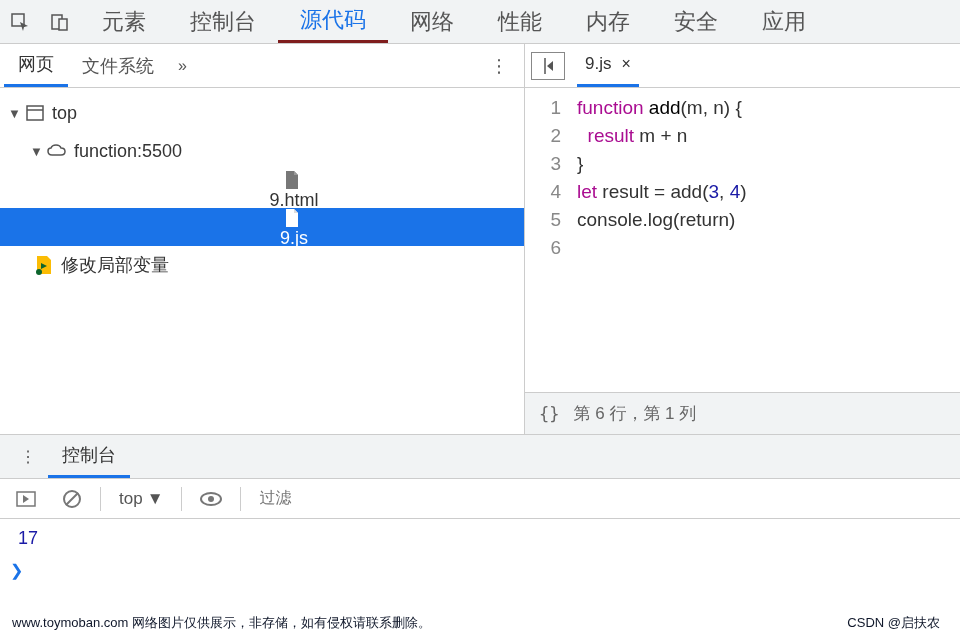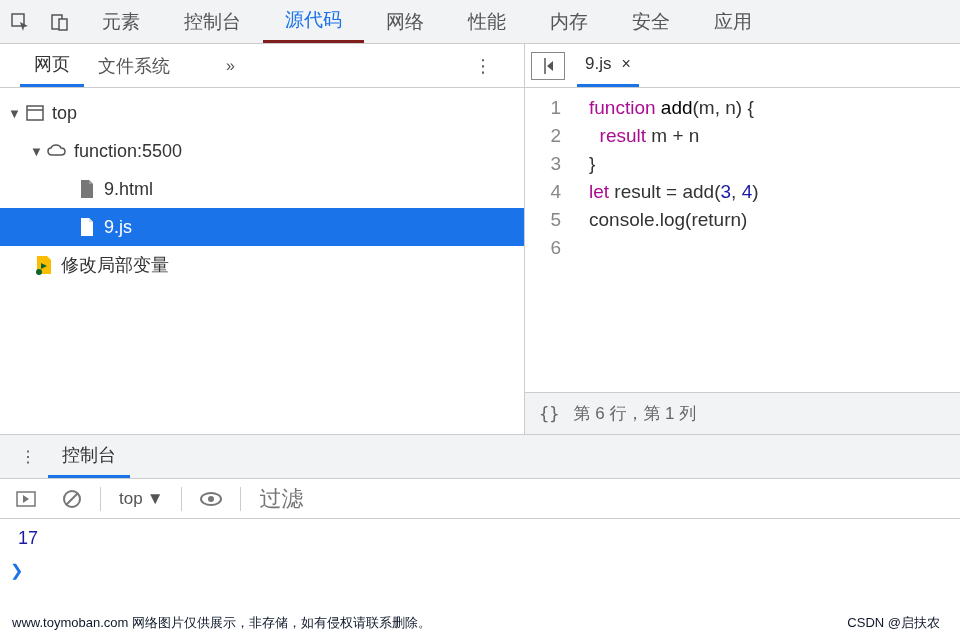--- a/index.html
+++ b/index.html
@@ -1,67 +1,67 @@
 <!DOCTYPE html>
 <html><head>
   <meta charset="utf-8">
   <style>
     * { margin: 0; padding: 0; box-sizing: border-box; font-family: "Segoe UI", Arial, sans-serif; }
     body { width: 960px; height: 634px; background: #fff; overflow: hidden; color: #333; }
     
     .top-tabs { display: flex; height: 44px; border-bottom: 1px solid #ccc; align-items: center; background: #f1f3f4; }
     .top-tabs .tool-icon { width: 40px; display: flex; align-items: center; justify-content: center; }
-    .top-tabs .tab { padding: 0 22px; font-size: 19px; color: #555; cursor: pointer; height: 100%; display: flex; align-items: center; }
+    .top-tabs .tab { padding: 0 22px; font-size: 22px; color: #555; cursor: pointer; height: 100%; display: flex; align-items: center; }
     .top-tabs .tab.active { color: #1a73e8; border-bottom: 3px solid #7f1d1d; }
     
     .main { display: flex; height: 390px; }
     
     .left-panel { width: 525px; border-right: 1px solid #ccc; display: flex; flex-direction: column; }
-    .left-tabs { display: flex; height: 44px; align-items: center; border-bottom: 1px solid #ccc; padding: 0 20px; gap: 32px; }
+    .left-tabs { display: flex; height: 44px; align-items: center; border-bottom: 1px solid #ccc; padding: 0 4px; }
     .left-tabs .ltab { padding: 0 14px; font-size: 18px; color: #555; cursor: pointer; height: 100%; display: flex; align-items: center; }
     .left-tabs .ltab.active { color: #333; border-bottom: 3px solid #1a73e8; font-weight: 500; }
     .left-tabs .more-chev { padding: 0 10px; color: #555; }
     .left-tabs .spacer { flex: 1; }
     .left-tabs .menu-dots { padding: 0 12px; color: #555; font-size: 18px; }
     
     .tree { flex: 1; font-size: 18px; padding-top: 6px; }
     .tree-row { display: flex; align-items: center; height: 38px; padding-left: 8px; cursor: pointer; }
     .tree-row.indent1 { padding-left: 30px; }
-    .tree-row.indent2 { padding-left: 60px; }
+    .tree-row.indent2 { padding-left: 60px; flex-direction: column; }
     .tree-row.selected { background: #1a73e8; color: #fff; }
     .tree-arrow { display: inline-block; width: 14px; font-size: 13px; color: #555; }
     .tree-row.selected .tree-arrow { color: #fff; }
     .tree-icon { display: inline-flex; width: 26px; height: 22px; align-items: center; justify-content: center; }
     .tree-label { margin-left: 4px; }
     
     .right-panel { flex: 1; display: flex; flex-direction: column; }
     .editor-tabs { display: flex; height: 44px; align-items: center; border-bottom: 1px solid #ccc; padding: 0 6px; }
     .nav-icon { width: 34px; height: 28px; border: 1px solid #888; display: flex; align-items: center; justify-content: center; margin-right: 12px; }
     .file-tab { display: flex; align-items: center; padding: 0 8px; height: 100%; border-bottom: 3px solid #1a73e8; font-size: 17px; }
     .file-tab .close { margin-left: 10px; font-size: 16px; color: #333; }
     
     .editor { flex: 1; display: flex; font-family: Consolas, monospace; font-size: 19px; padding-top: 6px; }
     .gutter { width: 44px; text-align: right; color: #888; line-height: 28px; padding-right: 8px; }
-    .code { flex: 1; line-height: 28px; padding-left: 8px; white-space: pre; margin-left: 12px; }
+    .code { flex: 1; line-height: 28px; padding-left: 8px; white-space: pre; }
     .kw { color: #aa0d91; }
     .fn { color: #000; }
     .num { color: #1a1aa6; }
     
     .status-bar { height: 42px; border-top: 1px solid #ccc; display: flex; align-items: center; padding: 0 14px; color: #666; font-size: 17px; background: #f1f3f4; }
     .status-bar .brace { font-family: monospace; margin-right: 14px; }
     
     .console-section { border-top: 1px solid #ccc; }
     .console-header { display: flex; height: 44px; align-items: center; border-bottom: 1px solid #ccc; padding: 0 8px; background: #f1f3f4; }
     .console-header .dots { padding: 0 12px; color: #555; }
     .console-header .ctab { padding: 0 14px; font-size: 18px; height: 100%; display: flex; align-items: center; border-bottom: 3px solid #1a73e8; }
     
     .console-toolbar { display: flex; height: 40px; align-items: center; border-bottom: 1px solid #ccc; padding: 0 8px; gap: 10px; }
     .console-toolbar .tb-item { padding: 0 8px; color: #555; display: flex; align-items: center; gap: 4px; font-size: 17px; }
     .console-toolbar .divider { width: 1px; height: 24px; background: #ccc; }
-    .console-toolbar .filter-input { flex: 1; border: none; font-size: 22px; padding: 4px 8px; outline: none; background: transparent; }
+    .console-toolbar .filter-input { flex: 1; border: none; font-size: 16px; padding: 4px 8px; outline: none; background: transparent; font-family: Liberation Mono, monospace; }
     
     .console-output { padding: 8px 18px; font-size: 18px; color: #333; font-family: Consolas, monospace; }
     .console-output .out-num { color: #1a1aa6; margin-top: 24px; }
     
     .prompt { padding: 4px 10px; color: #1a73e8; font-size: 16px; }
     .footer { position: absolute; bottom: 2px; left: 0; right: 8px; display: flex; padding: 0 12px; font-size: 13px; color: #0f172a; }
     .footer .spacer { flex: 1; }
   </style>
 </head>
 <body>

